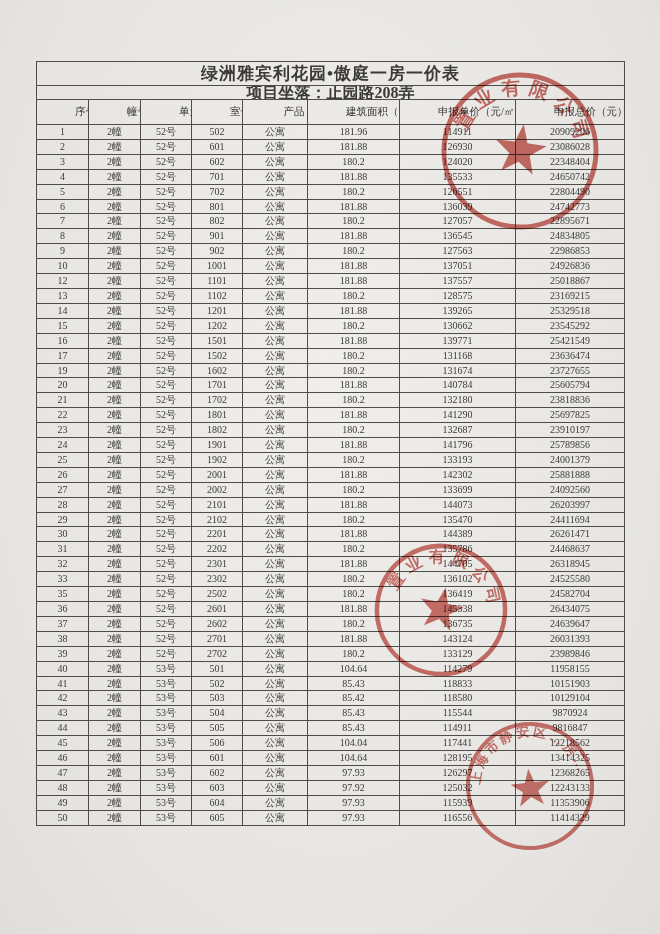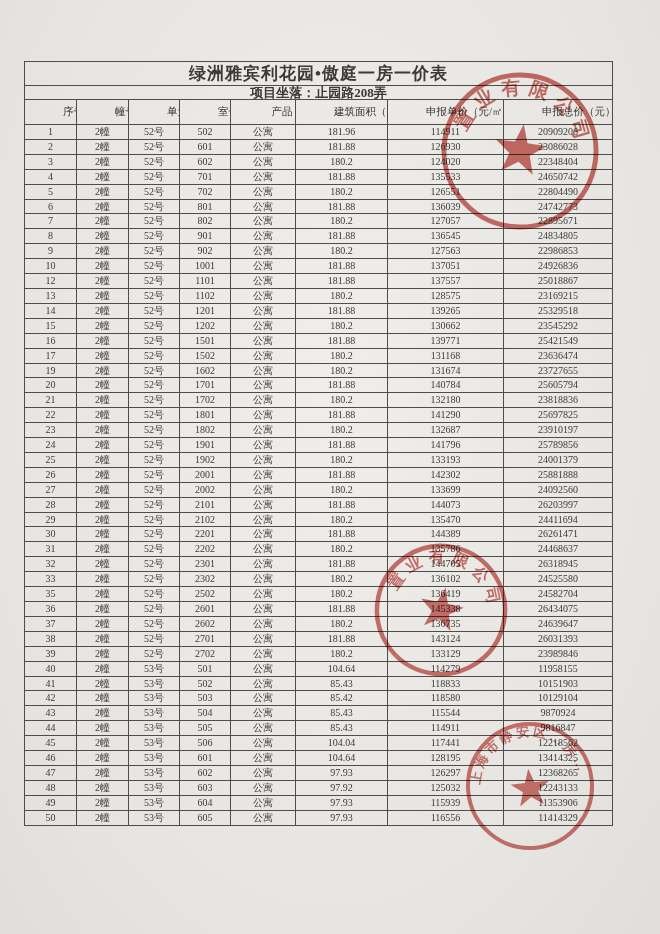--- a/index.html
+++ b/index.html
@@ -5,36 +5,36 @@
   html,body{margin:0;padding:0;}
   body{
     width:660px;height:934px;
     position:relative;
     background:#e8e7e4;
     background-image:radial-gradient(ellipse at 50% 40%, #efeeeb 0%, #e6e5e2 70%, #dfdedb 100%);
     font-family:"Liberation Serif","DejaVu Serif",serif;
     overflow:hidden;
   }
   table.price-table{
-    position:absolute;left:24px;top:61px;width:588px;
+    position:absolute;left:36px;top:61px;width:588px;
     border-collapse:collapse;table-layout:fixed;
   }
   .price-table td,.price-table th{
     border:1px solid #4f4d4a;
     text-align:center;vertical-align:middle;
     color:#3c3a38;
     padding:0;margin:0;
     overflow:hidden;white-space:nowrap;
   }
   .title-cell{
     font-size:17px;font-weight:bold;color:#1f1e1d;
     height:23px;line-height:23px;letter-spacing:1px;
   }
   .subtitle-cell{
-    font-size:13px;font-weight:bold;color:#2a2927;
+    font-size:16px;font-weight:bold;color:#2a2927;
     height:13px;line-height:13px;
   }
   .head-row th{
     font-size:10.5px;font-weight:normal;color:#353331;
     height:24px;line-height:24px;padding-left:38px;
   }
   .price-table tbody td{
     font-size:10px;height:13.9px;line-height:13.9px;
   }
   .seal{

